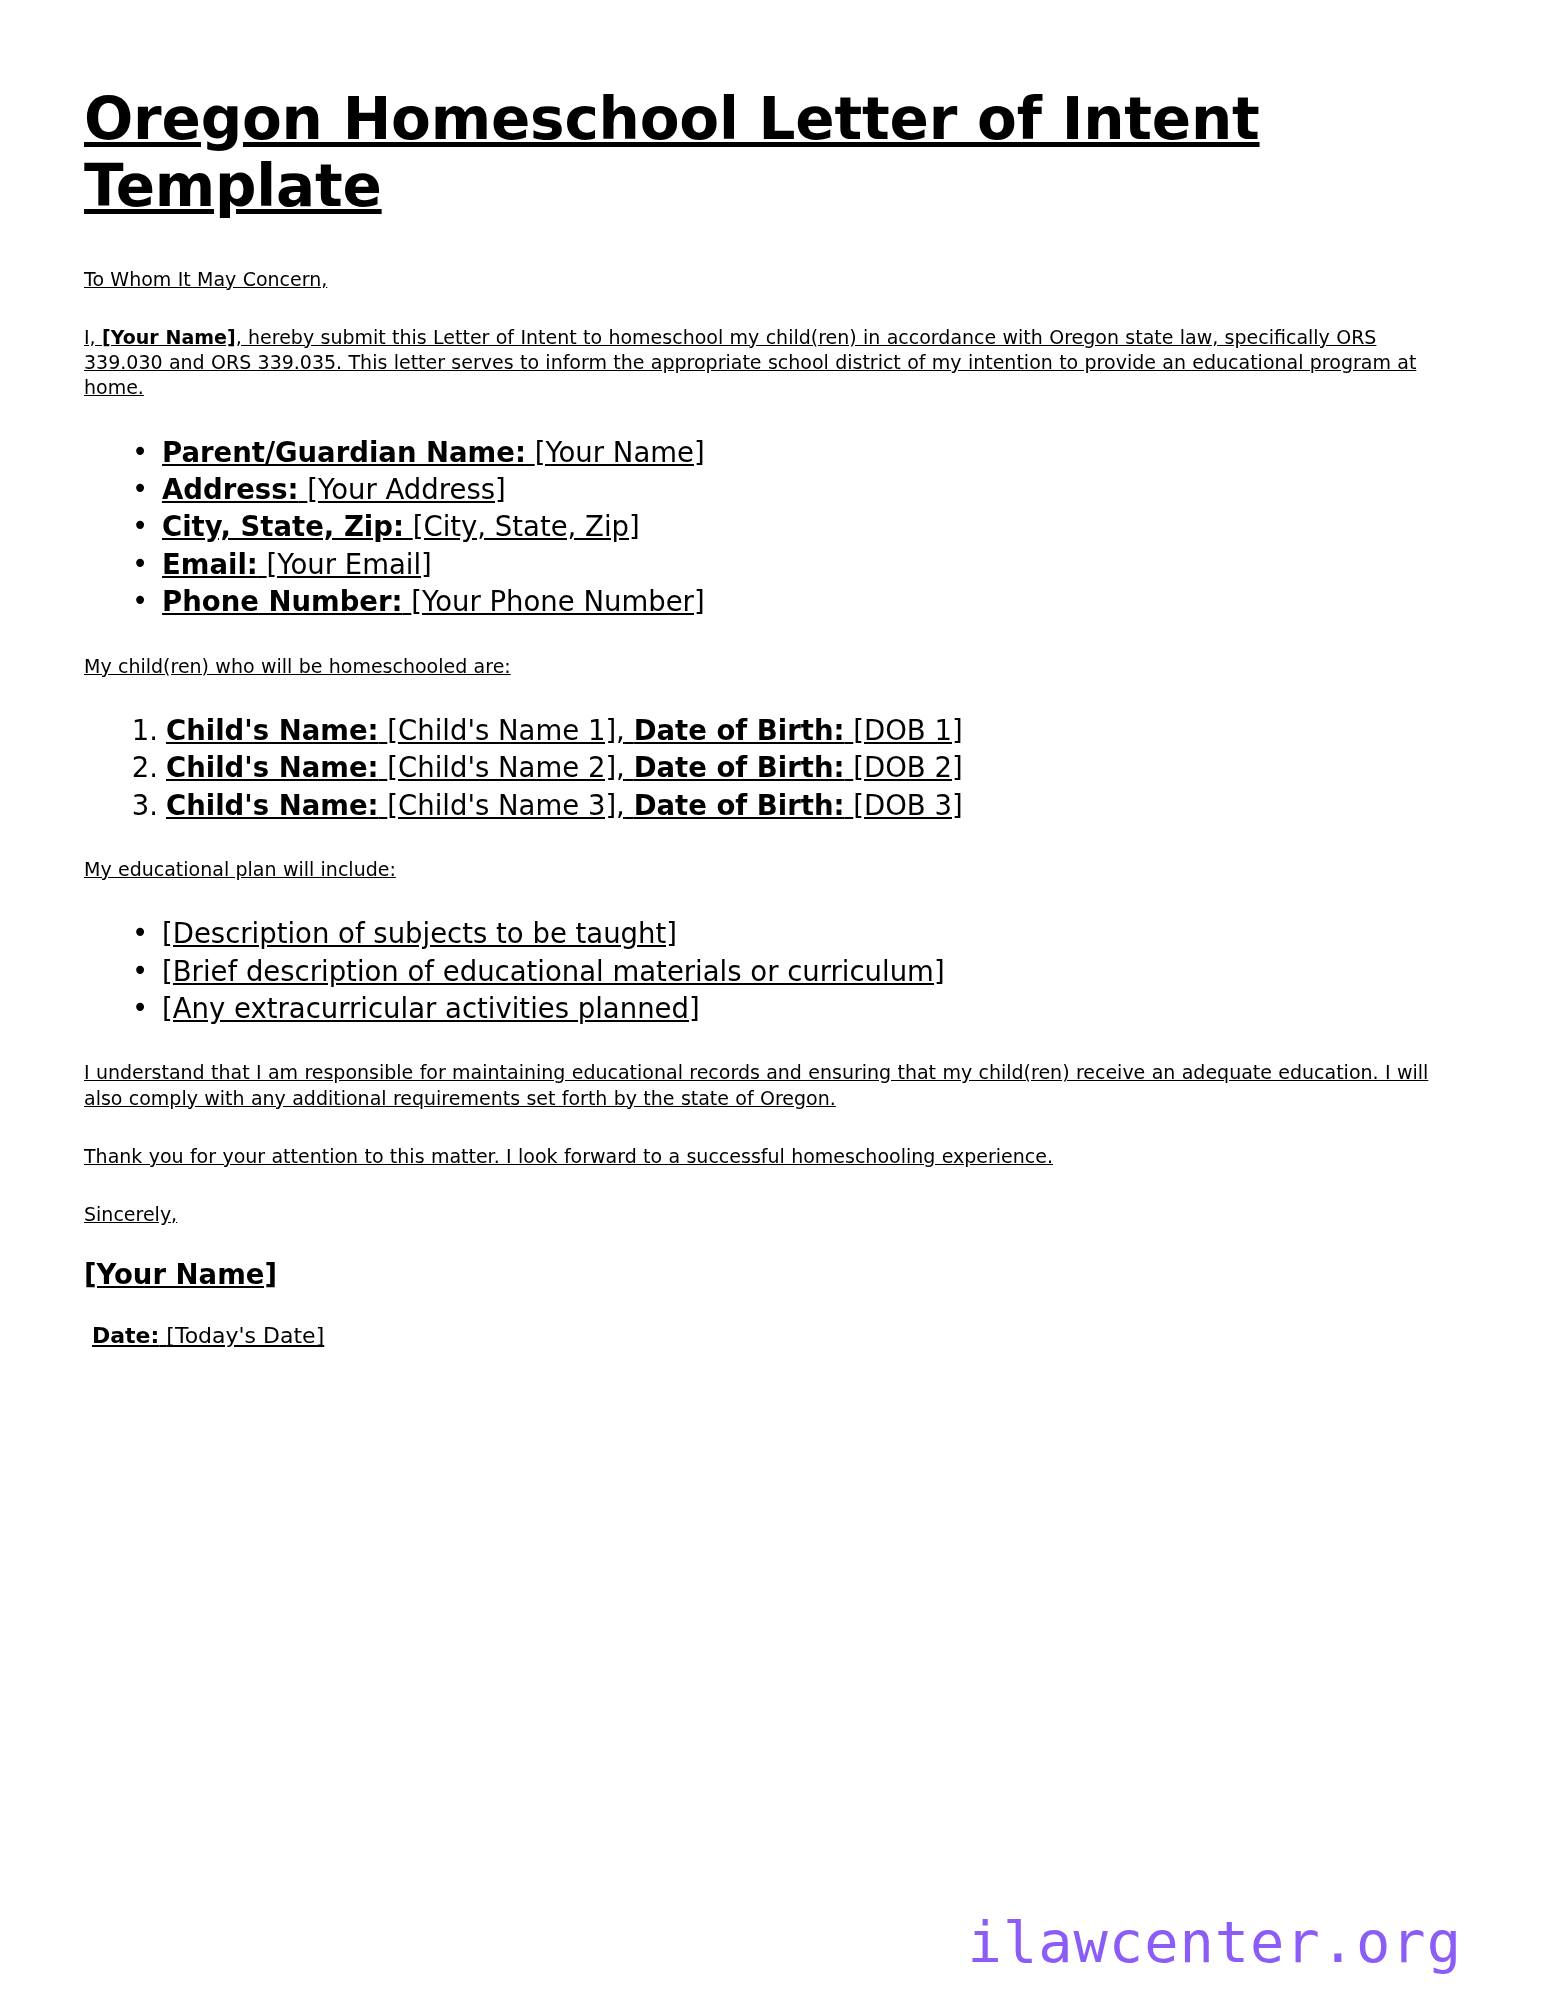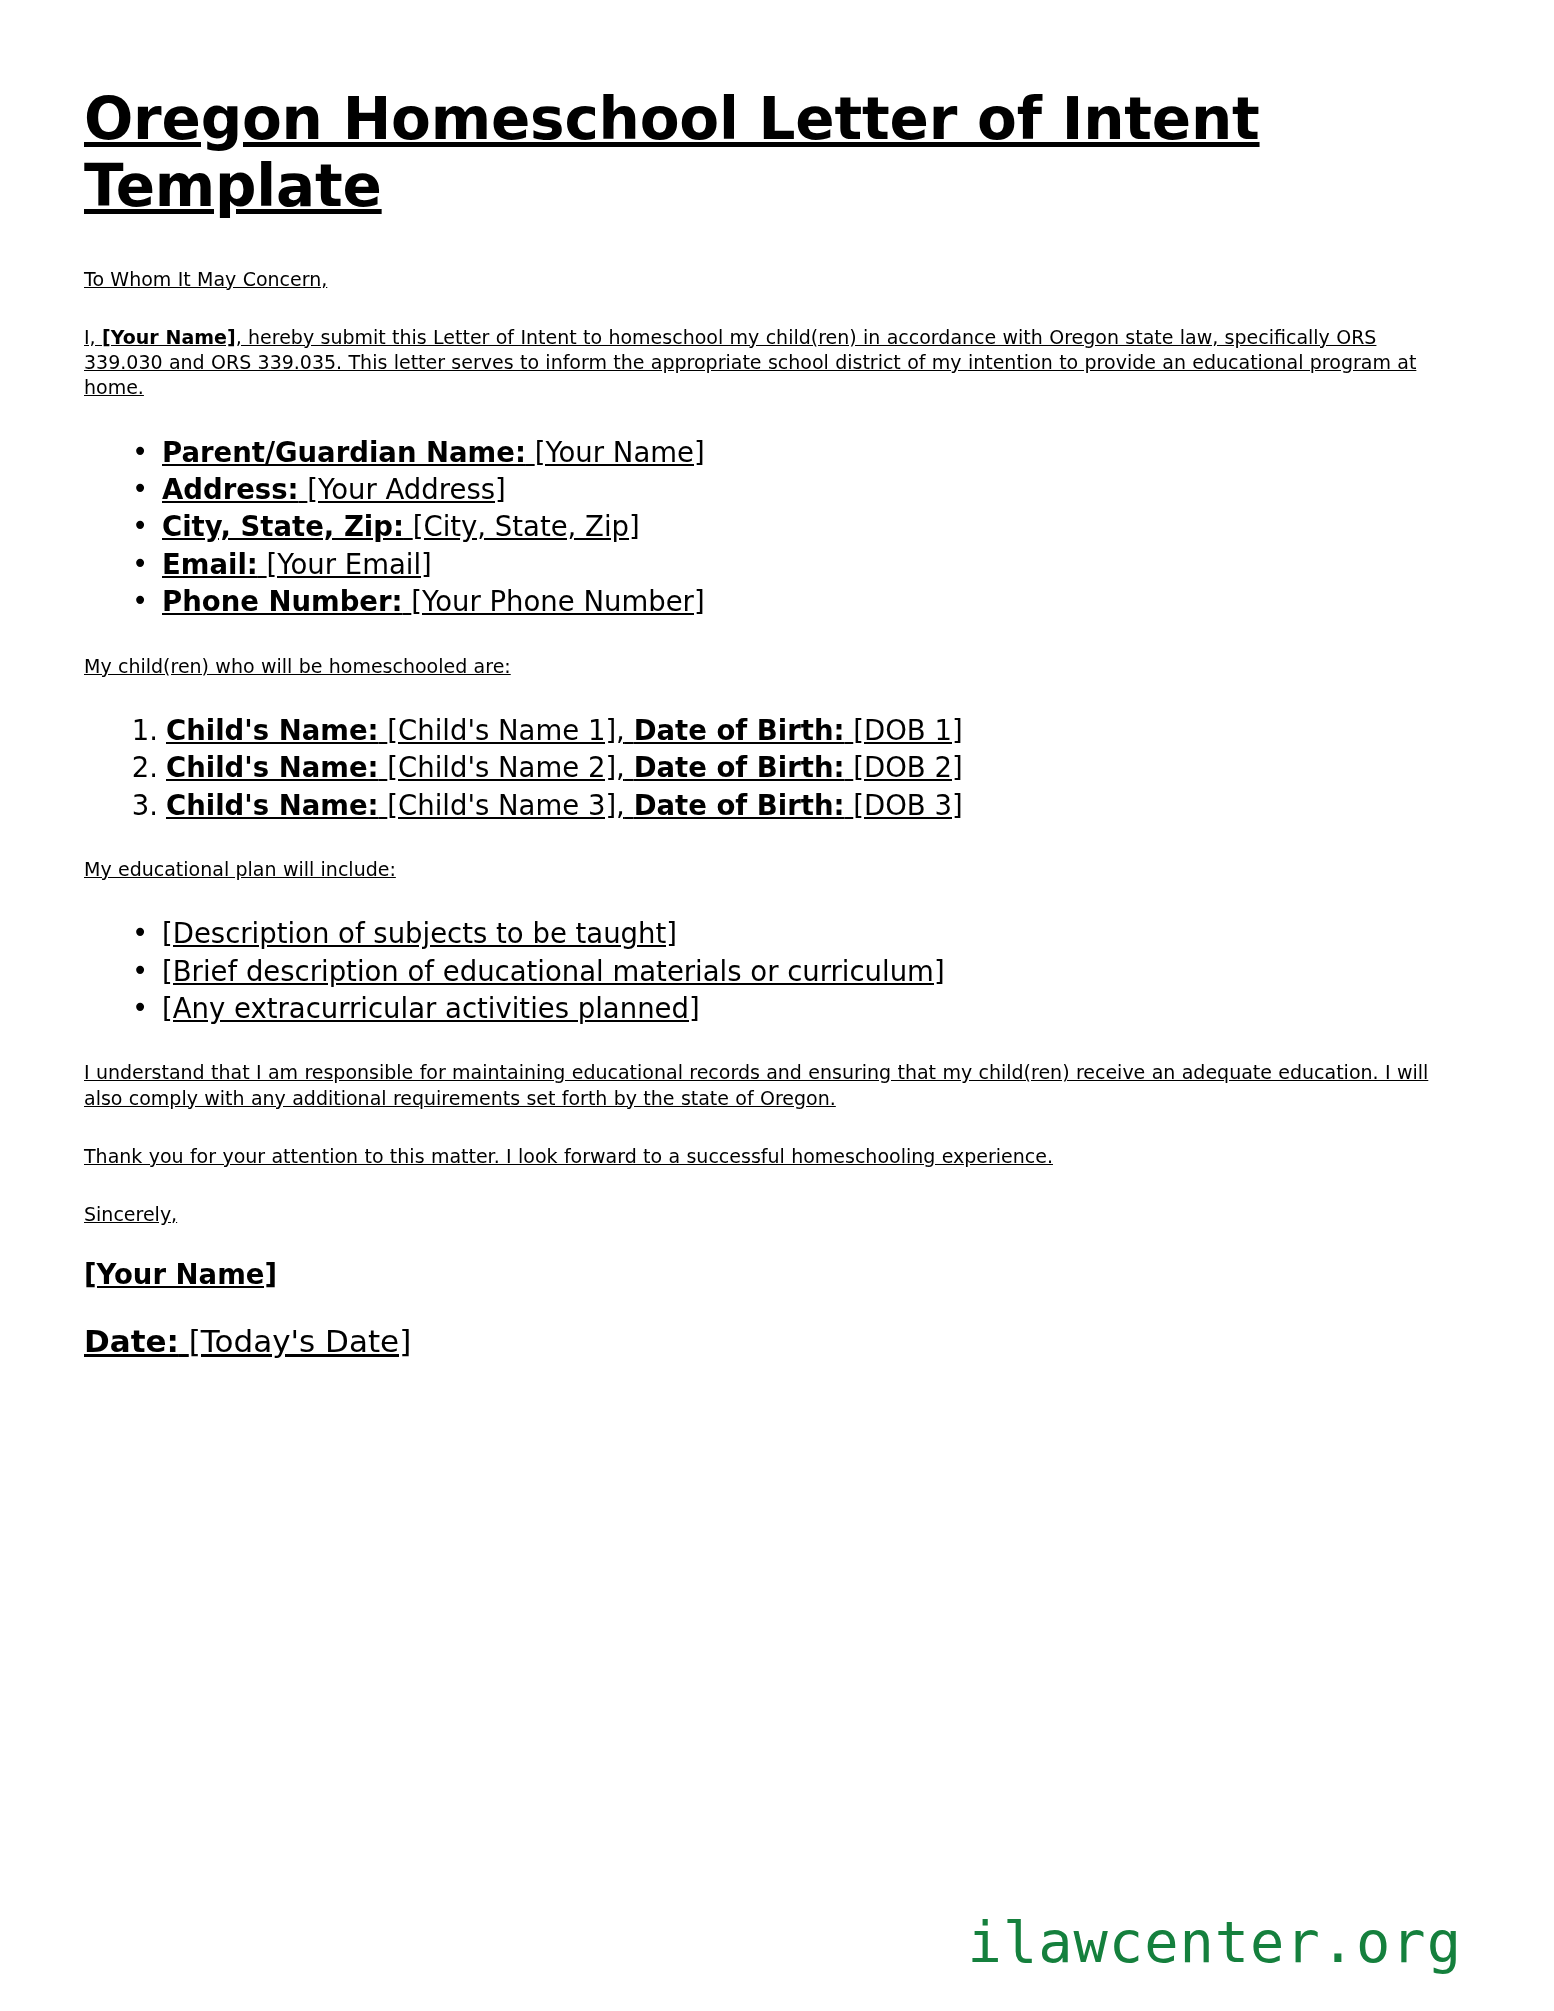--- a/index.html
+++ b/index.html
@@ -88,31 +88,31 @@
   }
   b, .bold {
     font-weight: bold;
   }
   .sig-name {
     font-size: 27.5px;
     font-weight: bold;
     margin: 0 0 33px 0;
   }
   .date-line {
-    font-size: 31px;
-    margin: 0;
+    font-size: 22px;
+    margin: 8px;
   }
   .watermark {
     position: absolute;
     right: 92px;
     bottom: 36px;
     font-family: "DejaVu Sans Mono", "Liberation Mono", monospace;
     font-size: 57px;
     letter-spacing: 1px;
-    color: #15803d;
+    color: #8b5cf6;
     white-space: nowrap;
   }
 </style>
 </head>
 <body>
 
 <div class="page">
 
   <h1 class="doc-title">Oregon Homeschool Letter of Intent Template</h1>
 

